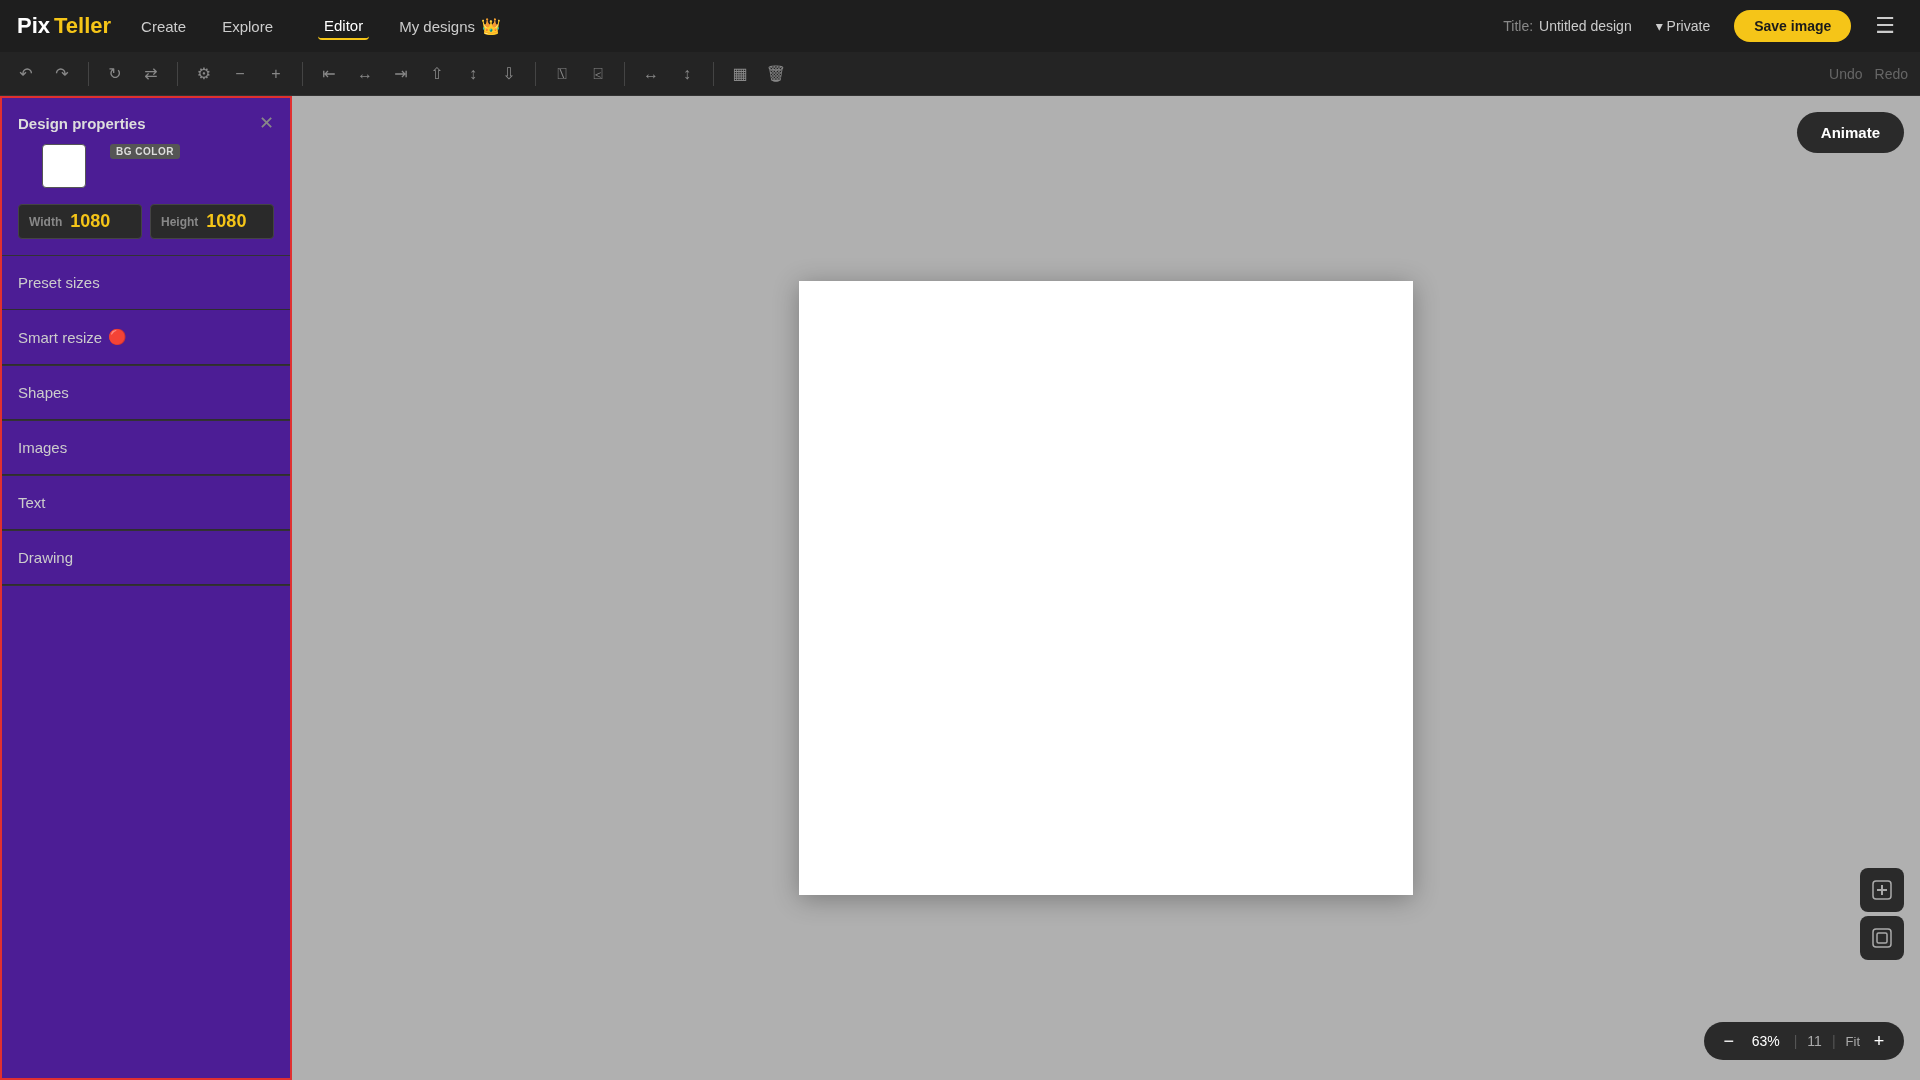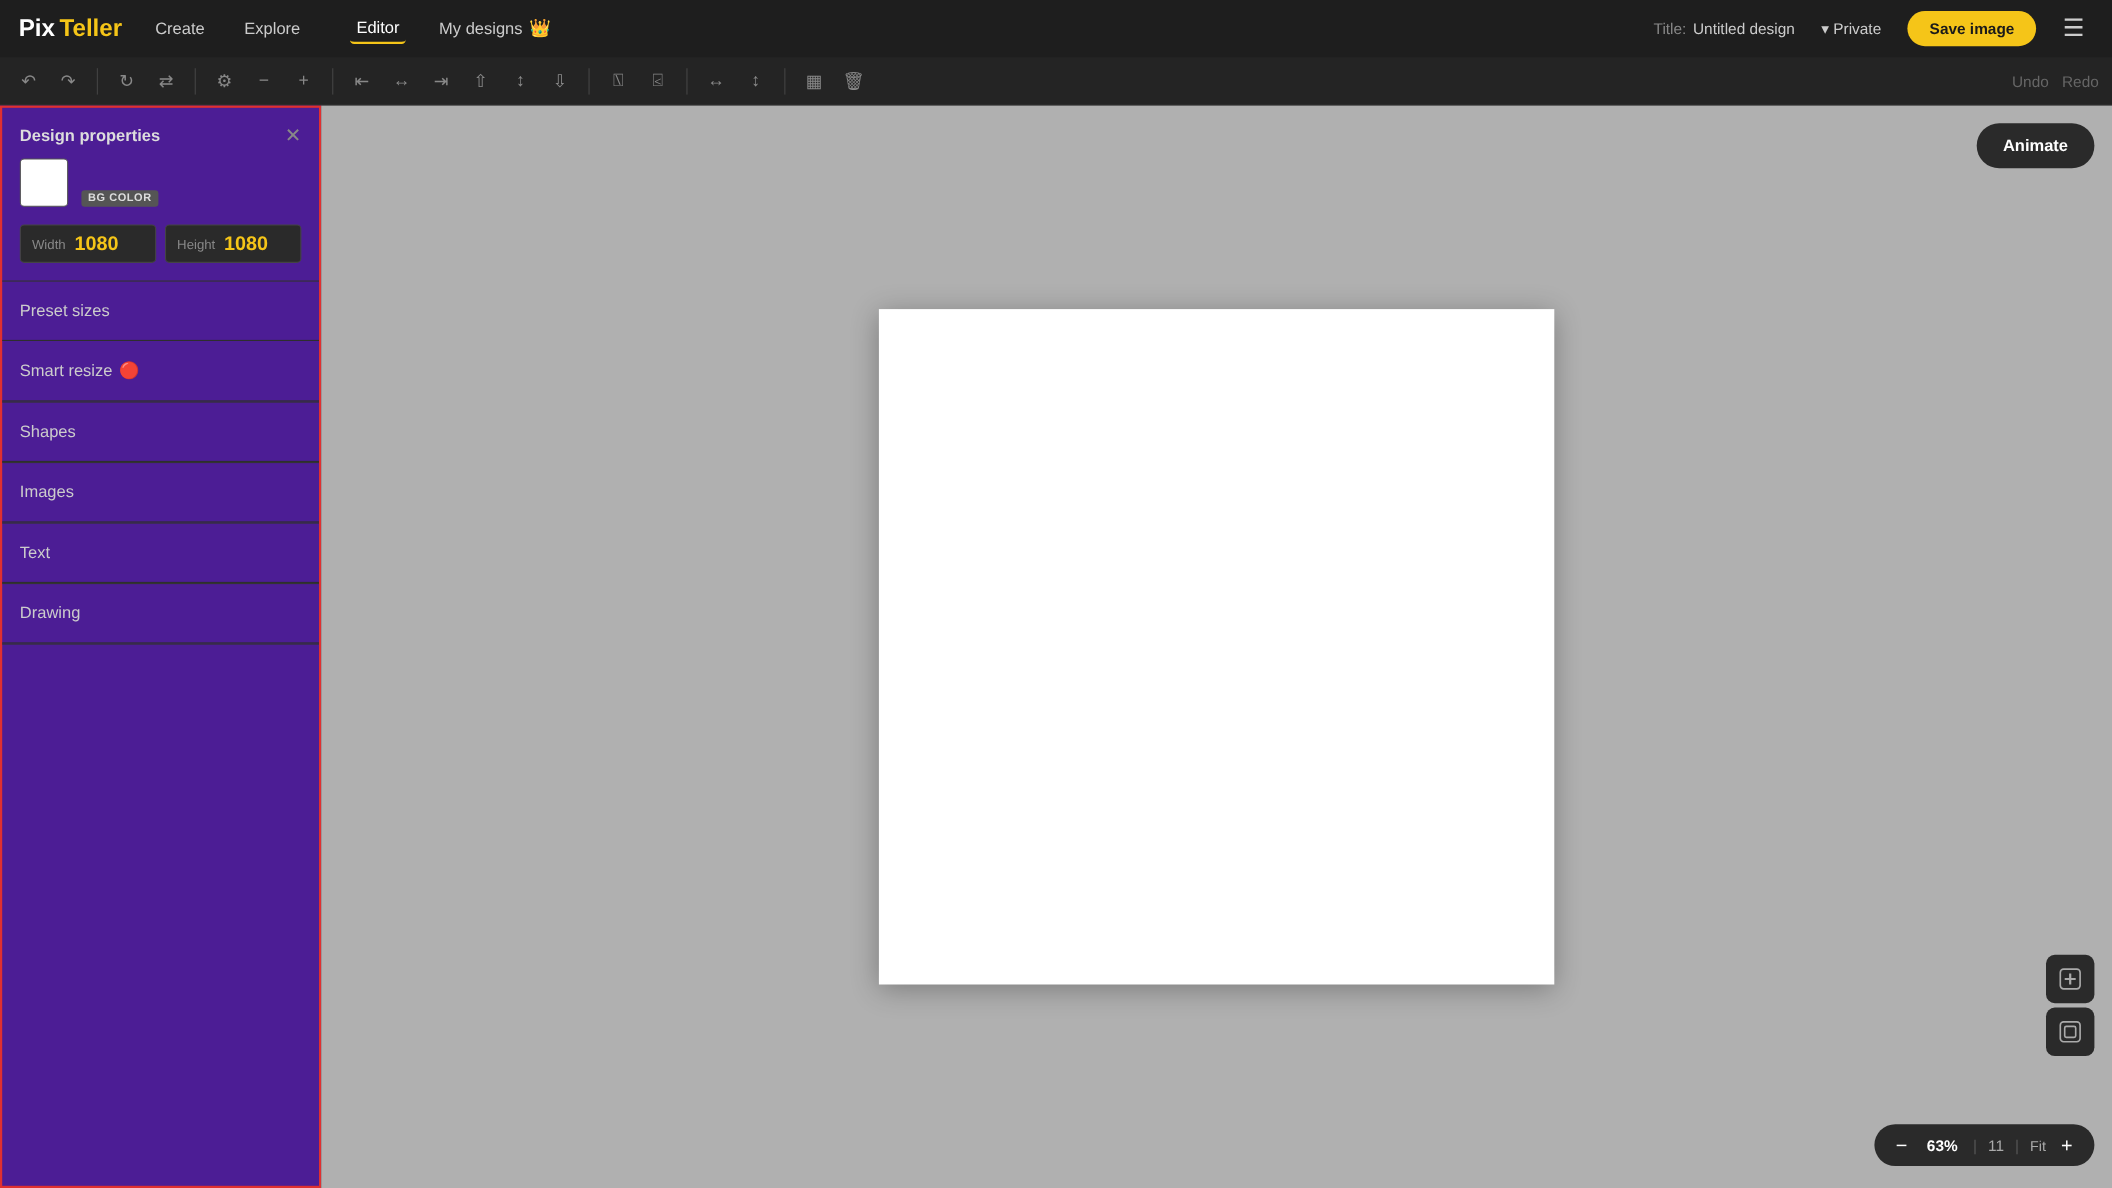--- a/index.html
+++ b/index.html
@@ -158,22 +158,23 @@
       color: #888;
       font-size: 18px;
       cursor: pointer;
       line-height: 1;
     }
 
     
     .bg-color-section {
       padding: 0 16px 16px;
       display: flex;
-      align-items: flex-end;
-      gap: 12px;
+      align-items: flex-start;
+      gap: 24px;
+      margin-left: 24px;
     }
     .color-swatch {
       width: 44px;
       height: 44px;
       background: #fff;
       border: 1px solid #555;
       border-radius: 4px;
       cursor: pointer;
     }
     .bg-color-label {
@@ -200,20 +201,21 @@
       background: #2a2a2a;
       border: 1px solid #444;
       border-radius: 4px;
       padding: 6px 10px;
       gap: 8px;
       flex: 1;
     }
     .dim-label {
       font-size: 12px;
       color: #888;
+      font-weight: bold;
     }
     .dim-value {
       font-size: 18px;
       font-weight: 700;
       color: #f5c518;
     }
 
     
     .menu-divider {
       height: 1px;
@@ -305,21 +307,21 @@
       color: #fff;
       font-size: 18px;
       cursor: pointer;
       line-height: 1;
       width: 22px;
       height: 22px;
       display: flex;
       align-items: center;
       justify-content: center;
     }
-    .zoom-percent { font-weight: 700; min-width: 36px; text-align: center; }
+    .zoom-percent { font-weight: 400; min-width: 36px; text-align: center; }
     .zoom-separator { color: #555; margin: 0 2px; }
     .zoom-num { color: #aaa; }
     .zoom-fit {
       cursor: pointer;
       color: #aaa;
       font-size: 13px;
     }
   </style>
 </head>
 <body>

